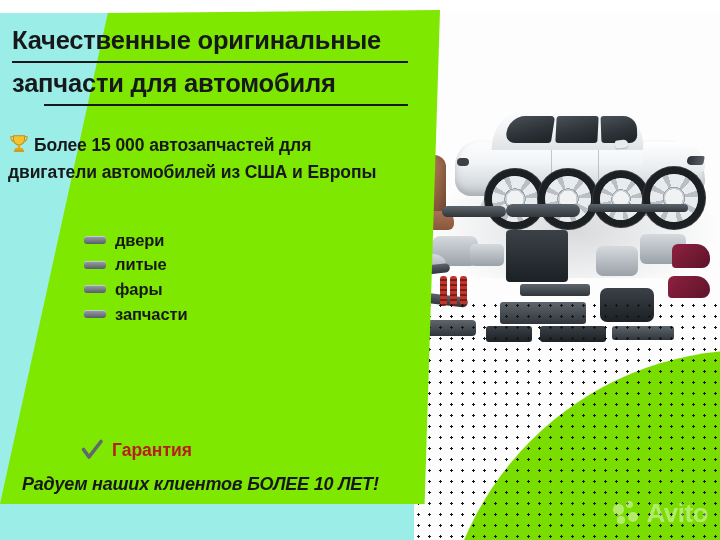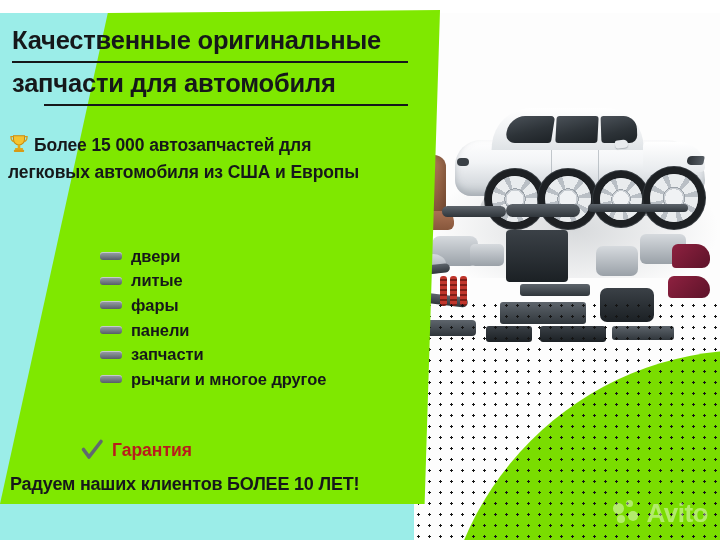--- a/index.html
+++ b/index.html
@@ -176,50 +176,51 @@
 
   .intro{
     position:absolute;left:8px;top:133px;width:412px;
     color:#16181a;font-weight:700;font-size:17.5px;line-height:1.33;
     letter-spacing:-0.1px;
   }
   .trophy{display:inline-block;width:24px;vertical-align:-4px;margin-right:2px;}
 
   .bullets{
     position:absolute;left:84px;top:228px;width:340px;
-    margin:16px;padding:0;list-style:none;
+    margin:0;padding:0;list-style:none;
   }
   .bullets li{
     display:flex;align-items:center;gap:9px;
     height:24.6px;
     color:#16181a;font-weight:700;font-size:16.5px;letter-spacing:-0.1px;
   }
   .dash{
     flex:0 0 auto;width:22px;height:8px;border-radius:3px;
     background:linear-gradient(180deg,#9aa2a8 0%,#7d858c 45%,#575f66 100%);
     box-shadow:inset 0 1px 0 rgba(255,255,255,.45);
   }
 
   .guarantee{
     position:absolute;left:80px;top:438px;
     display:flex;align-items:center;gap:8px;
     color:#b91c1c;font-weight:700;font-size:17.5px;
   }
   .check{flex:0 0 auto;width:24px;height:24px;}
 
   .footer{
-    position:absolute;left:10px;top:474px;width:420px;
+    position:absolute;left:22px;top:474px;width:420px;
     color:#16181a;font-weight:700;font-size:18px;letter-spacing:-0.2px;
     white-space:nowrap;
+    font-style:italic;
   }
 
   
   .avito{
     position:absolute;right:12px;bottom:14px;
-    display:flex;gap:9px;
+    display:flex;align-items:center;gap:9px;
     opacity:.42;
   }
   .avito-mark{position:relative;width:24px;height:24px;}
   .avito-mark span{position:absolute;border-radius:50%;background:#ffffff;display:block;}
   .avito-mark .c1{left:0;top:3px;width:11px;height:11px;}
   .avito-mark .c2{left:13px;top:0;width:7px;height:7px;}
   .avito-mark .c3{left:4px;top:15px;width:8px;height:8px;}
   .avito-mark .c4{left:15px;top:11px;width:10px;height:10px;}
   .avito-word{
     color:#ffffff;font-weight:700;font-size:26px;letter-spacing:-.5px;line-height:1;
@@ -312,47 +313,39 @@
       <span class="trophy">
         <svg viewBox="0 0 24 24" width="22" height="22" aria-hidden="true">
           <path d="M6 3h12v4a6 6 0 0 1-12 0V3z" fill="#F4C430" stroke="#C98A10" stroke-width="1.1"></path>
           <path d="M6 4H3.2c0 3.2 1.3 5 3.6 5.4" fill="none" stroke="#D79A16" stroke-width="1.4"></path>
           <path d="M18 4h2.8c0 3.2-1.3 5-3.6 5.4" fill="none" stroke="#D79A16" stroke-width="1.4"></path>
           <rect x="10.6" y="12.4" width="2.8" height="4.2" fill="#E0A81A"></rect>
           <rect x="7.6" y="16.4" width="8.8" height="2.1" rx="0.7" fill="#E0A81A"></rect>
           <rect x="6.4" y="18.3" width="11.2" height="2.3" rx="0.8" fill="#D79A16"></rect>
         </svg>
       </span><span>Более 15 000 автозапчастей для</span><br>
-      <span>легковых автомобиля из США и Европы</span><br>
+      <span>двигатели автомобилей из США и Европы</span><br>
     </div>
 
     <ul class="bullets">
       <li>
           <span class="dash"></span>
           <span>двери</span>
         </li>
       <li>
           <span class="dash"></span>
           <span>литые</span>
         </li>
       <li>
           <span class="dash"></span>
           <span>фары</span>
         </li>
       <li>
           <span class="dash"></span>
-          <span>панели</span>
-        </li>
-      <li>
-          <span class="dash"></span>
           <span>запчасти</span>
-        </li>
-      <li>
-          <span class="dash"></span>
-          <span>рычаги и многое другое</span>
         </li>
     </ul>
 
     <div class="guarantee">
       <span class="check">
         <svg viewBox="0 0 24 24" width="24" height="24" aria-hidden="true">
           <path d="M3.5 11.5 L9 19 L21 3.5" fill="none" stroke="#60686f" stroke-width="3.6" stroke-linecap="round" stroke-linejoin="round"></path>
         </svg>
       </span>
       <span>Гарантия</span>

